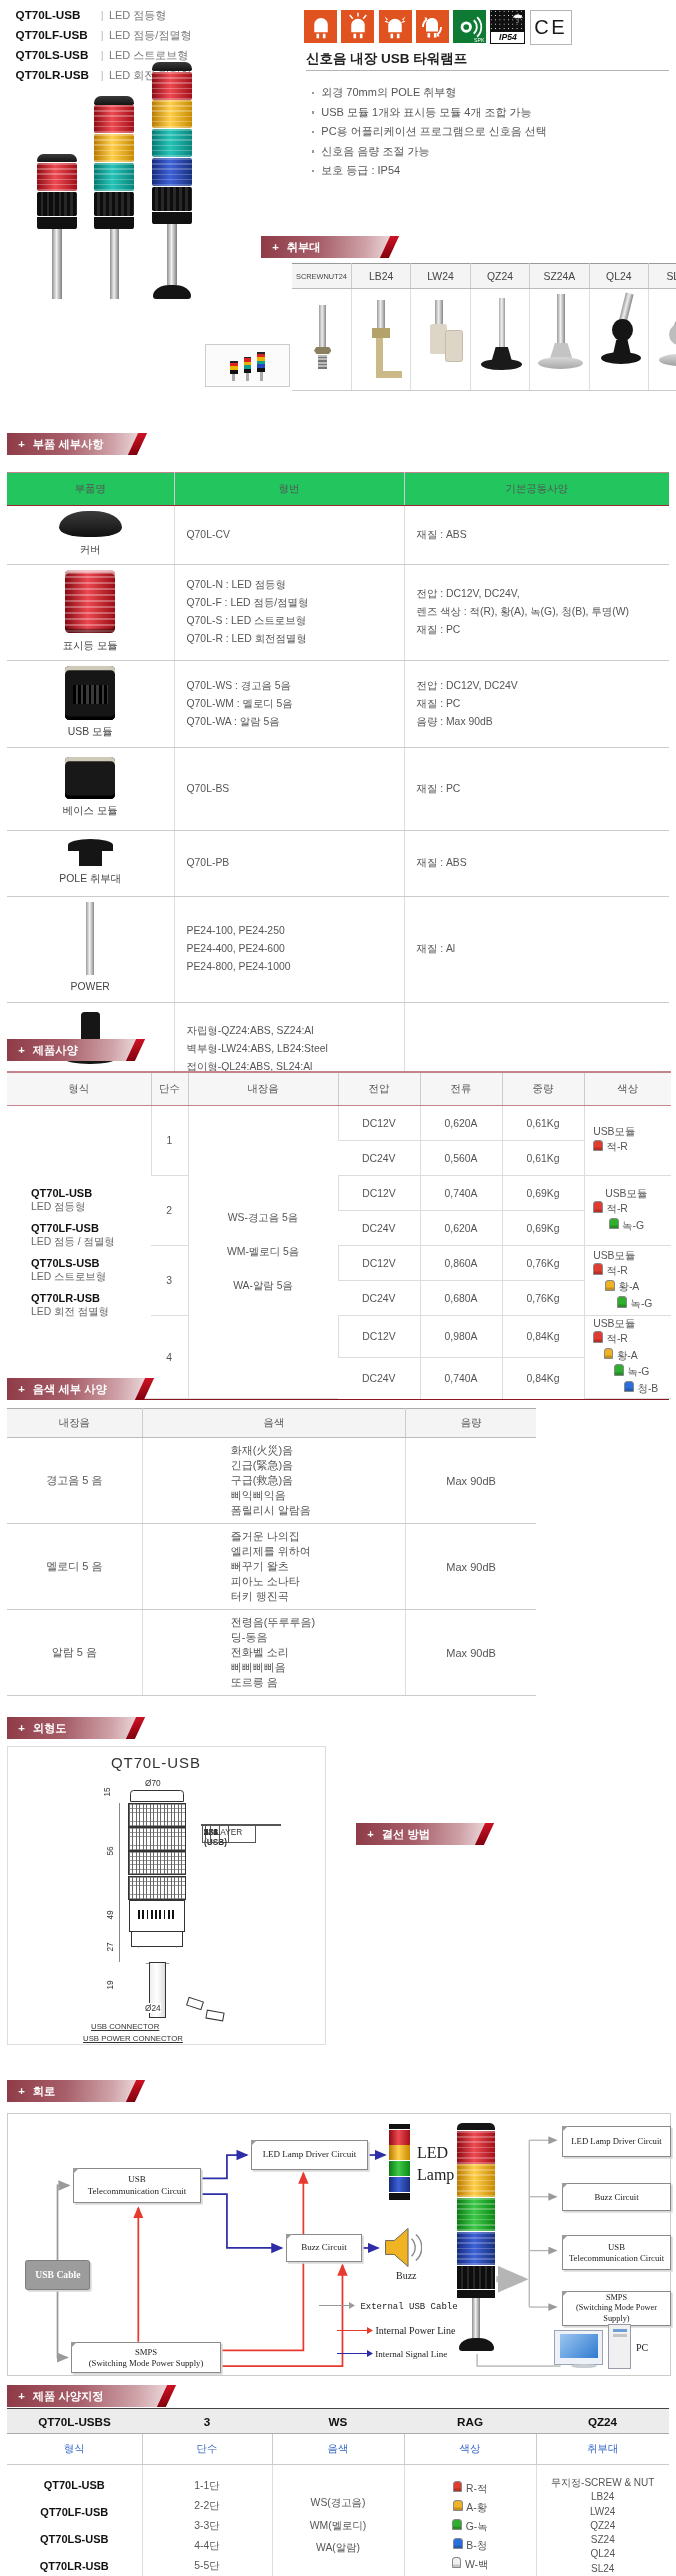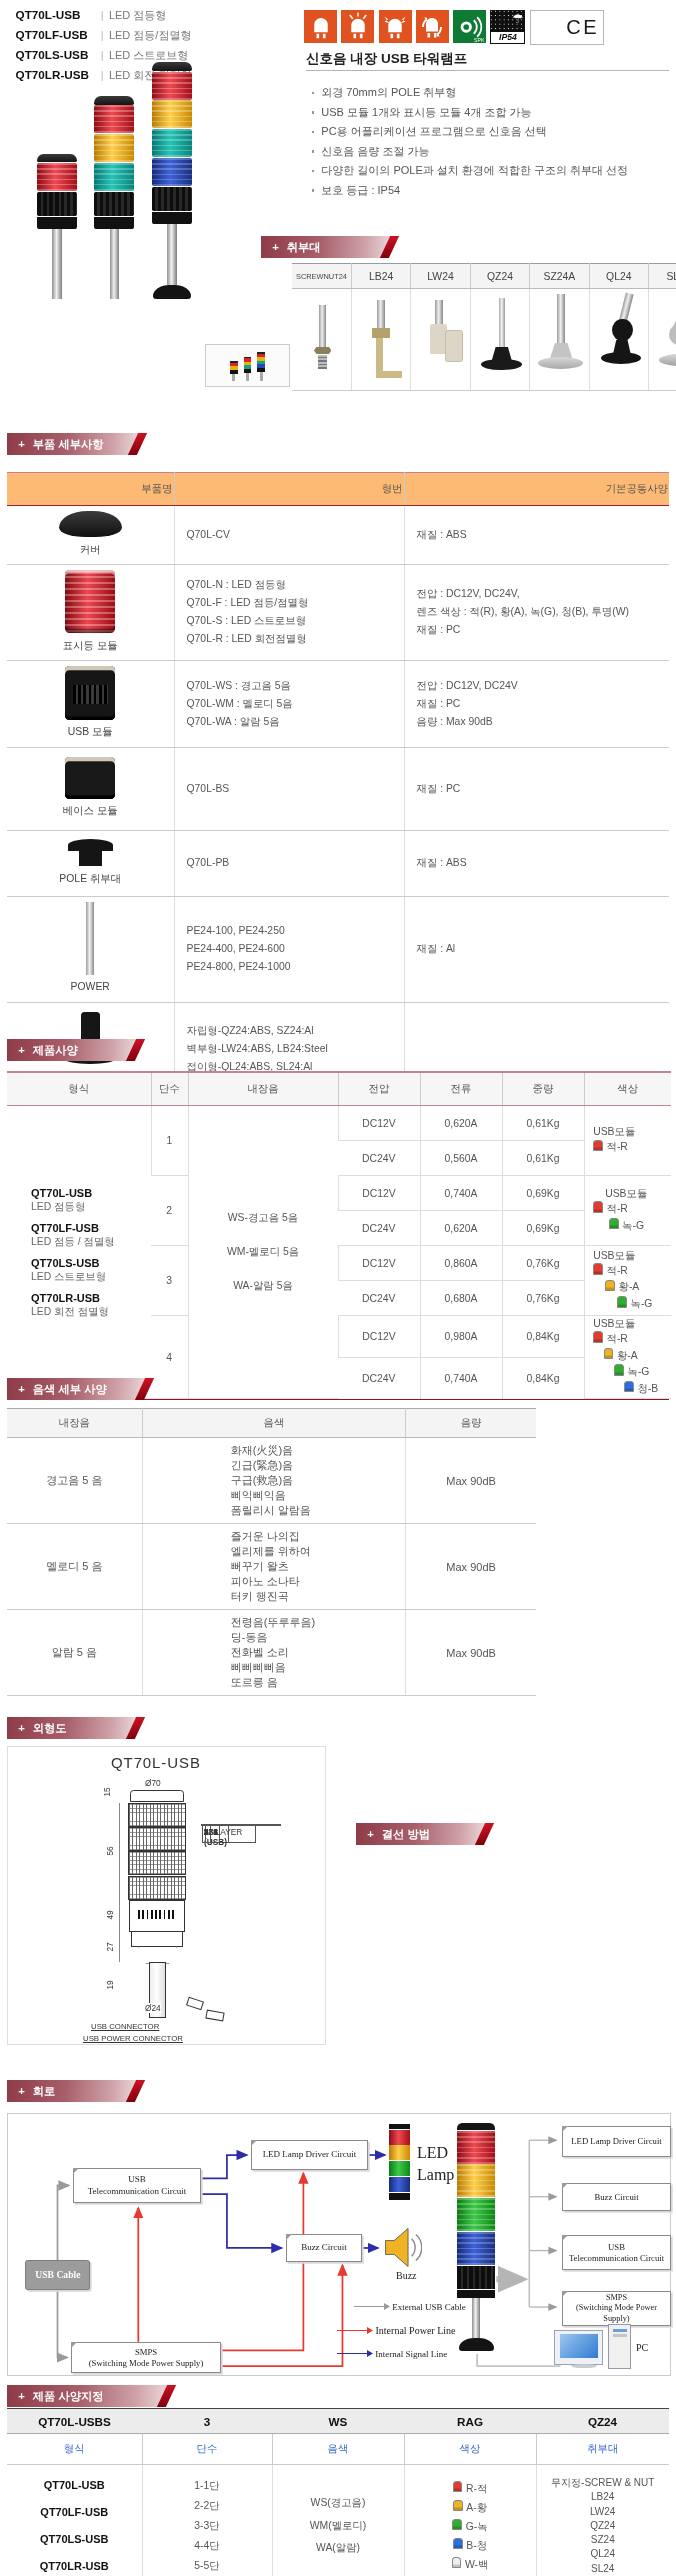--- a/index.html
+++ b/index.html
@@ -23,21 +23,21 @@
 
   
   .badge{width:33px;height:33px;background:#e05320;display:flex;align-items:center;justify-content:center;}
   .badge svg{width:30px;height:30px;}
   .badge.green{background:#0f7a33;position:relative;}
   .spktxt{position:absolute;right:1.7px;bottom:0.9px;color:#fff;font-size:5.2px;}
   .ip54{width:35px;display:flex;flex-direction:column;}
   .ip54 .top{height:21px;background:#101010;position:relative;background-image:radial-gradient(#fff 0.7px,transparent 0.8px);background-size:4.3px 4.3px;background-position:-0.9px -0.9px;}
   .ip54 .umb{position:absolute;right:1.7px;top:0.9px;color:#fff;font-size:13px;}
   .ip54 .lab{height:10.4px;border:1.7px solid #101010;background:#fff;color:#101010;font-weight:bold;font-style:italic;font-size:8.7px;text-align:center;line-height:10.4px;}
-  .cebox{width:40px;height:33px;border:0.9px solid #b5b5b5;background:#fff;color:#1a1a1a;font-size:20px;letter-spacing:2.6px;display:flex;align-items:center;justify-content:center;font-weight:500;padding-left:32px;}
+  .cebox{width:40px;height:33px;border:0.9px solid #b5b5b5;background:#fff;color:#1a1a1a;font-size:20px;letter-spacing:2.6px;display:flex;align-items:center;justify-content:center;font-weight:500;}
 
   .pagetitle{font-size:13.5px;font-weight:bold;color:#222;}
   .titlerule{border-top:1.7px solid #b5b5b5;}
 
   .features{list-style:none;margin:0;padding:0;}
   .features li{position:relative;padding-left:11.3px;font-size:11px;line-height:19.5px;color:#555;}
   .features li::before{content:"";position:absolute;left:1.7px;top:8.7px;width:2.6px;height:2.6px;background:#999;}
 
   
   .towers{display:flex;align-items:flex-end;gap:17.4px;}
@@ -67,21 +67,21 @@
   .mart{position:relative;width:100%;height:94px;}
   .mart div{position:absolute;}
 
   .thumbbox{border:0.9px solid #ccc;background:#fbfbfb;display:flex;align-items:flex-end;justify-content:center;gap:6px;padding:3.5px 0 5.2px;box-sizing:border-box;}
   .mini{display:flex;flex-direction:column;align-items:center;}
   .mini i{display:block;width:7.8px;height:3.5px;}
   .mini .mp{width:2.6px;background:#aaa;}
 
   
   .parts-tbl{border-top:1.7px solid #c4848e;}
-  .parts-tbl th{background:#fdba74;height:30px;border-bottom:0.9px solid #9c2430;border-left:0.9px solid #ccc;color:#555;text-align:right;}
+  .parts-tbl th{background:#22c55e;height:30px;border-bottom:0.9px solid #9c2430;border-left:0.9px solid #ccc;color:#555;}
   .parts-tbl th:first-child{border-left:none;}
   .parts-tbl td{border-left:0.9px solid #ddd;border-bottom:0.9px solid #ccc;vertical-align:middle;padding:7px 0 7px 12px;font-size:10.4px;line-height:18px;}
   .parts-tbl td:first-child{border-left:none;text-align:center;padding:5.2px 0;}
   .pcap{font-size:10.4px;color:#444;margin-top:3.5px;}
   .pimg{display:flex;align-items:center;justify-content:center;}
 
   
   .spec-tbl{border-top:2.6px double #c4848e;}
   .spec-tbl th{background:#f6f6f6;height:30px;border-bottom:0.9px solid #c4848e;border-left:0.9px solid #ccc;color:#555;}
   .spec-tbl th:first-child{border-left:none;}
@@ -212,21 +212,20 @@
   </div>
 
   <div class="abs pagetitle" style="left:306px;top:50px;">신호음 내장 USB 타워램프</div>
   <div class="abs titlerule" style="left:306px;top:70px;width:363px;"></div>
 
   <ul class="features abs" style="left:310px;top:83px;width:365px;">
     <li>외경 70mm의 POLE 취부형</li>
     <li>USB 모듈 1개와 표시등 모듈 4개 조합 가능</li>
     <li>PC용 어플리케이션 프로그램으로 신호음 선택</li>
     <li>신호음 음량 조절 가능</li>
-    <li>다양한 길이의 POLE과 설치 환경에 적합한 구조의 취부대 선정</li>
     <li>보호 등급 : IP54</li>
   </ul>
 
   <div class="abs towers" style="left:37px;top:63px;height:236px;">
     <div class="tower">
       <div class="tcap"></div>
       <div class="tmod m-red"></div>
       <div class="tusb"></div>
       <div class="tbase"></div>
       <div class="tpole" style="height:70px"></div>
@@ -819,21 +818,21 @@
     <div class="abs serif pre" style="left:409px;top:28px;font-size:16px;line-height:1.4;">LED
 Lamp</div>
 
     <svg width="40" height="45" style="position:absolute;left:374px;top:111px;" viewBox="0 0 46 52">
       <polygon points="4,18 14,18 30,4 30,48 14,34 4,34" fill="#f0b323" stroke="#555" stroke-width="1"></polygon>
       <path d="M34 16a14 14 0 0 1 0 20" stroke="#888" stroke-width="1.6" fill="none"></path>
       <path d="M39 11a20 20 0 0 1 0 30" stroke="#888" stroke-width="1.6" fill="none"></path>
     </svg>
     <div class="abs serif" style="left:388px;top:156px;font-size:10px;">Buzz</div>
 
-    <div class="abs serif" style="left:346px;top:188px;font-size:9px;"><span class="leg-line" style="background: rgb(154, 154, 154);"></span><span class="leg-arrow" style="background: rgb(154, 154, 154);"></span> <span>External USB Cable</span></div>
+    <div class="abs serif" style="left:311px;top:188px;font-size:9px;font-family:Liberation Mono, monospace;"><span class="leg-line" style="background: rgb(154, 154, 154);"></span><span class="leg-arrow" style="background: rgb(154, 154, 154);"></span> <span>External USB Cable</span></div>
     <div class="abs serif" style="left:329px;top:211px;font-size:10px;"><span class="leg-line" style="background: rgb(232, 57, 47);"></span><span class="leg-arrow" style="background: rgb(232, 57, 47);"></span> <span>Internal Power Line</span></div>
     <div class="abs serif" style="left:329px;top:235px;font-size:9px;"><span class="leg-line" style="background: rgb(45, 45, 168);"></span><span class="leg-arrow" style="background: rgb(45, 45, 168);"></span> <span>Internal Signal Line</span></div>
 
     <div class="abs ctower" style="left:449px;top:8.7px;width:38px;display:flex;flex-direction:column;align-items:center;">
       <i style="width:38px;height:7px;background:#151515;border-radius:5.2px 5.2px 0 0;"></i>
       <i style="width:38px;height:33px;margin-top:0.9px;background:repeating-linear-gradient(180deg,rgba(255,255,255,.25) 0 1.7px,rgba(0,0,0,0) 1.7px 5.2px),linear-gradient(90deg,#8f0b14,#ee4a52 45%,#a30f18);"></i>
       <i style="width:38px;height:33px;margin-top:0.9px;background:repeating-linear-gradient(180deg,rgba(255,255,255,.25) 0 1.7px,rgba(0,0,0,0) 1.7px 5.2px),linear-gradient(90deg,#b97a00,#ffcf4d 45%,#c98a00);"></i>
       <i style="width:38px;height:33px;margin-top:0.9px;background:repeating-linear-gradient(180deg,rgba(255,255,255,.25) 0 1.7px,rgba(0,0,0,0) 1.7px 5.2px),linear-gradient(90deg,#0a7a12,#3fc94a 45%,#0c8a14);"></i>
       <i style="width:38px;height:33px;margin-top:0.9px;background:repeating-linear-gradient(180deg,rgba(255,255,255,.22) 0 1.7px,rgba(0,0,0,0) 1.7px 5.2px),linear-gradient(90deg,#142a7e,#3f62d8 45%,#18307f);"></i>
       <i style="width:38px;height:22.6px;margin-top:0.9px;background:repeating-linear-gradient(90deg,#0d0d0d 0 3.5px,#282828 3.5px 6px);"></i>

